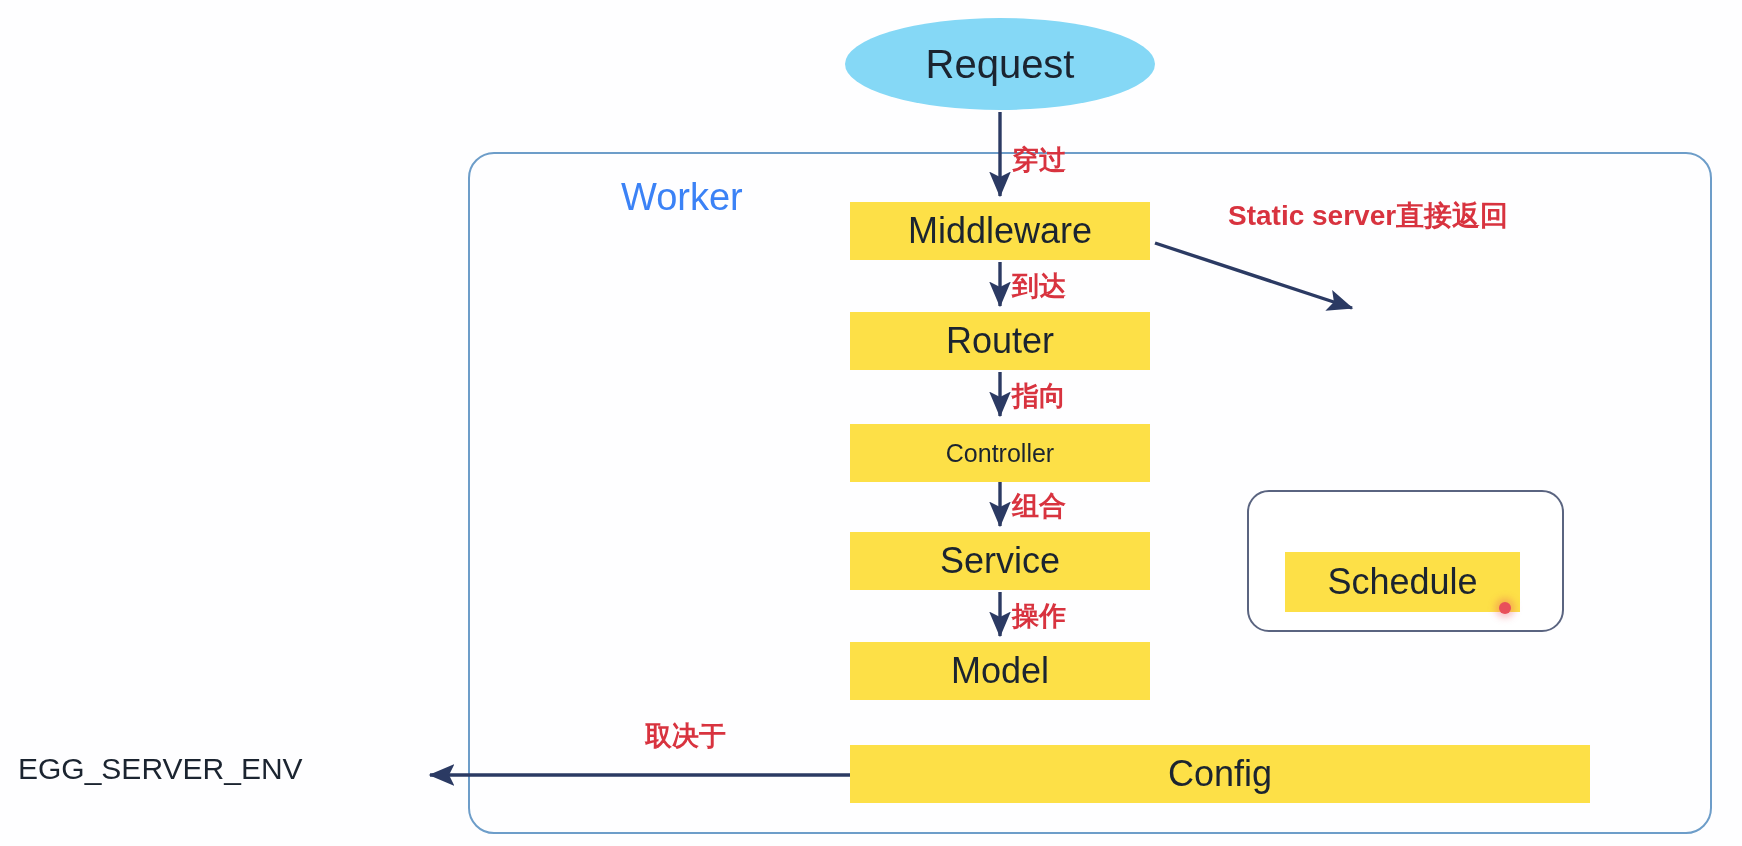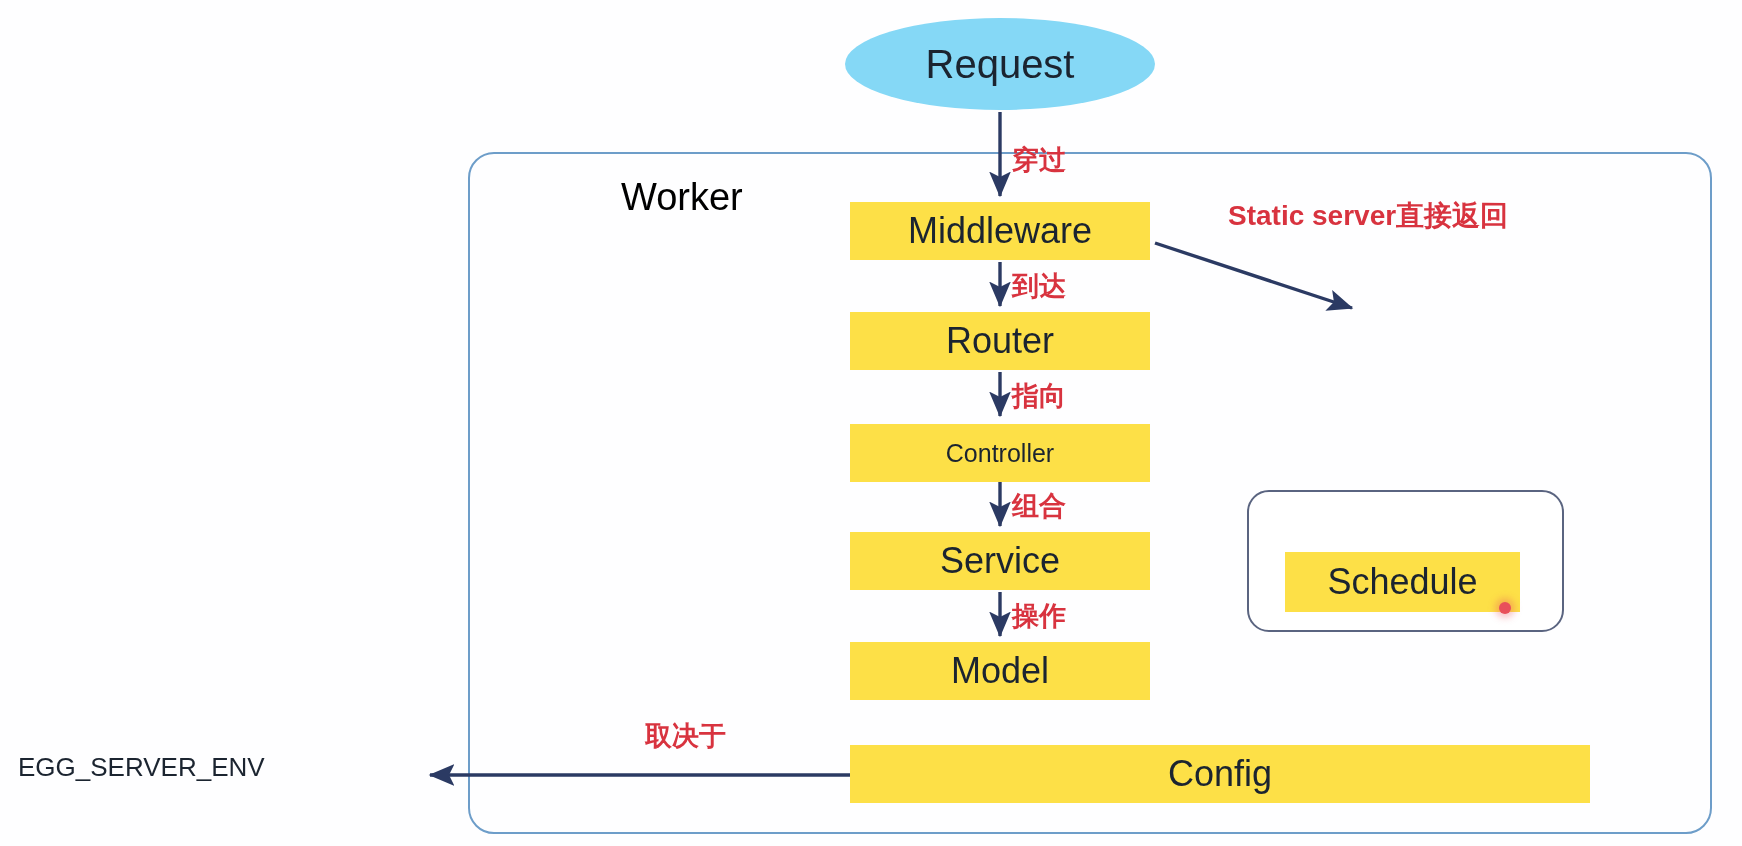--- a/index.html
+++ b/index.html
@@ -44,21 +44,21 @@
     white-space: nowrap;
   }
   .ann-red {
     position: absolute;
     color: #d8333f;
     white-space: nowrap;
     font-weight: 600;
   }
   .worker-label {
     position: absolute;
-    color: #000000;
+    color: #3b82f6;
     white-space: nowrap;
   }
   .group-box {
     position: absolute;
     border: 2.5px solid #6d9dc9;
     border-radius: 26px;
     background: transparent;
   }
   .schedule-frame {
     position: absolute;
@@ -127,21 +127,21 @@
   <div class="schedule-frame" style="left:1247px; top:490px; width:313px; height:138px;"></div>
   <div class="node boxnode" style="left:1285px; top:528px; width:235px; height:60px; font-size:36px;margin-top:24px;">
     <span>Schedule</span>
   </div>
   <div class="red-dot" style="left:1499px; top:602px; width:12px; height:12px;"></div>
 
   <div class="node boxnode" style="left:850px; top:745px; width:740px; height:58px; font-size:36px;">
     <span>Config</span>
   </div>
 
-  <div class="label-plain" style="left:18px; top:752px; font-size:26px;">EGG_SERVER_ENV</div>
+  <div class="label-plain" style="left:18px; top:752px; font-size:30px;">EGG_SERVER_ENV</div>
 
   <div class="ann-red" style="left:1012px; top:142px; font-size:27px;">穿过</div>
   <div class="ann-red" style="left:1012px; top:268px; font-size:27px;">到达</div>
   <div class="ann-red" style="left:1012px; top:378px; font-size:27px;">指向</div>
   <div class="ann-red" style="left:1012px; top:488px; font-size:27px;">组合</div>
   <div class="ann-red" style="left:1012px; top:598px; font-size:27px;">操作</div>
   <div class="ann-red" style="left:1228px; top:188px; font-size:28px;margin-top:9px;">Static server直接返回</div>
   <div class="ann-red" style="left:645px; top:718px; font-size:27px;">取决于</div>
 
 </div>

